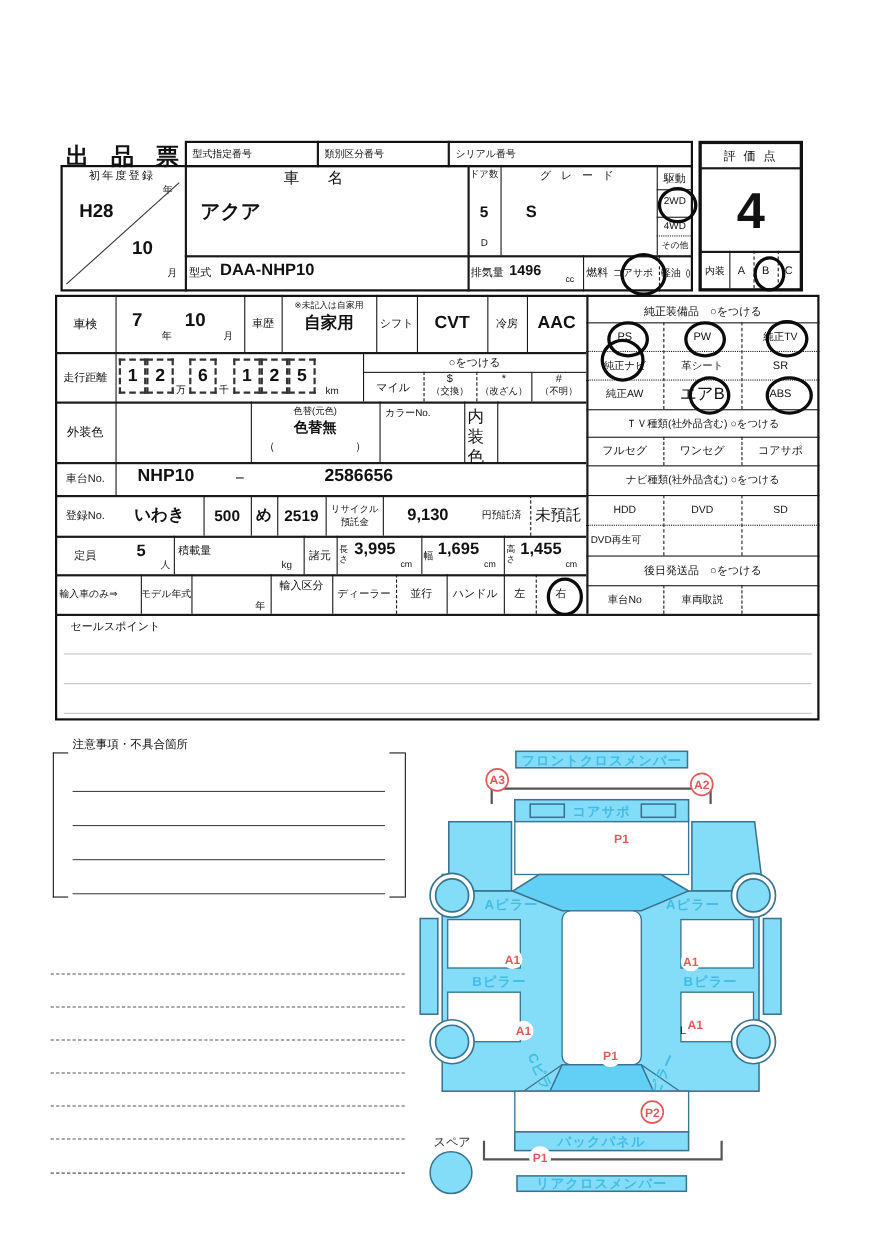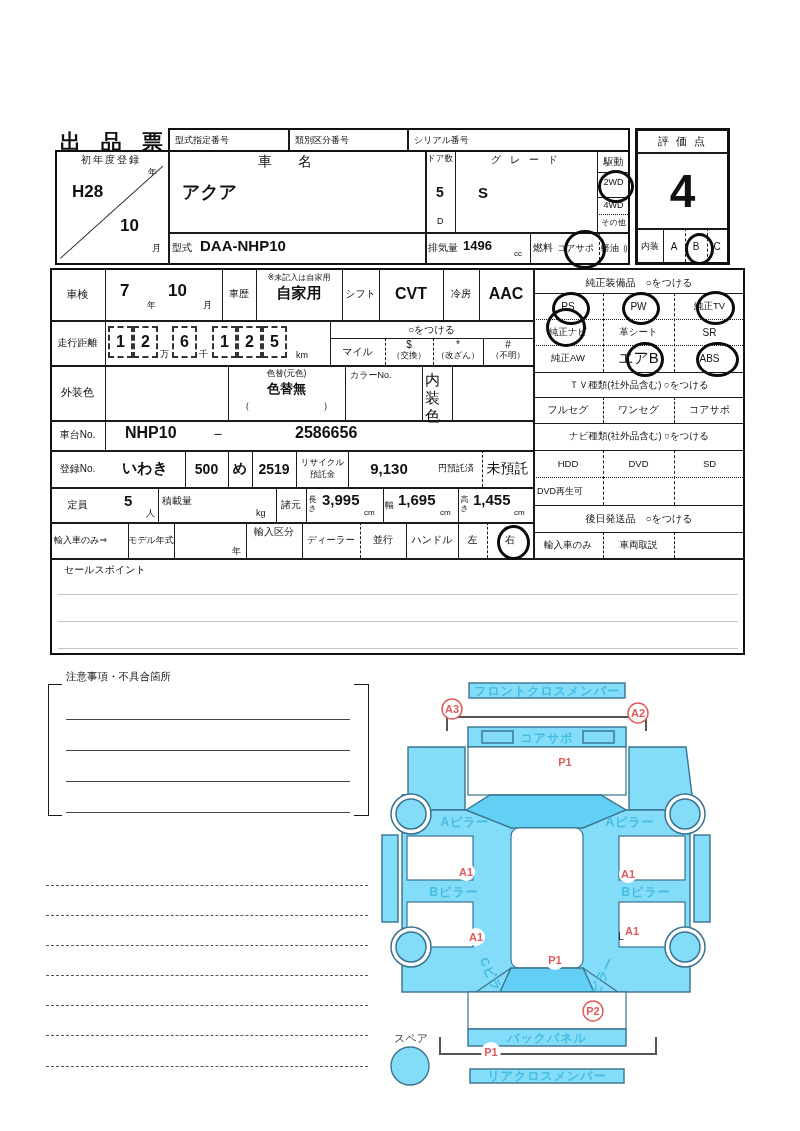--- a/index.html
+++ b/index.html
@@ -270,21 +270,21 @@
   <div class="ab ctr" style="left:603px;top:450px;width:71px;height:27px;font-size:9.5px">DVD</div>
   <div class="ab ctr" style="left:674px;top:450px;width:71px;height:27px;font-size:9.5px">SD</div>
   <div class="hl" style="left:533px;top:477px;width:212px;border-top-style:dotted"></div>
   <div class="ab" style="left:537px;top:485px;font-size:9px">DVD再生可</div>
 
   <div class="hl" style="left:533px;top:505px;width:212px;border-top-width:1.5px"></div>
   <div class="ab ctr" style="left:533px;top:512px;width:212px;font-size:10px">後日発送品　○をつける</div>
   <div class="hl" style="left:533px;top:532px;width:212px"></div>
   <div class="vl" style="left:603px;top:532px;height:26px;border-left-style:dashed"></div>
   <div class="vl" style="left:674px;top:532px;height:26px;border-left-style:dashed"></div>
-  <div class="ab ctr" style="left:533px;top:532px;width:70px;height:26px;font-size:9.5px">輸入車のみ</div>
+  <div class="ab ctr" style="left:533px;top:532px;width:70px;height:26px;font-size:9.5px">車台No</div>
   <div class="ab ctr" style="left:603px;top:532px;width:71px;height:26px;font-size:9.5px">車両取説</div>
 
   <div class="ab" style="left:66px;top:670px;font-size:10.5px">注意事項・不具合箇所</div>
   <div class="vl" style="left:48px;top:684px;height:132px;border-left-width:1.5px"></div>
   <div class="hl" style="left:48px;top:684px;width:14px;border-top-width:1.5px"></div>
   <div class="hl" style="left:48px;top:815px;width:14px;border-top-width:1.5px"></div>
   <div class="vl" style="left:368px;top:684px;height:132px;border-left-width:1.5px"></div>
   <div class="hl" style="left:354px;top:684px;width:14px;border-top-width:1.5px"></div>
   <div class="hl" style="left:354px;top:815px;width:14px;border-top-width:1.5px"></div>
   <div class="hl" style="left:66px;top:719px;width:284px;border-top-color:#444"></div>

